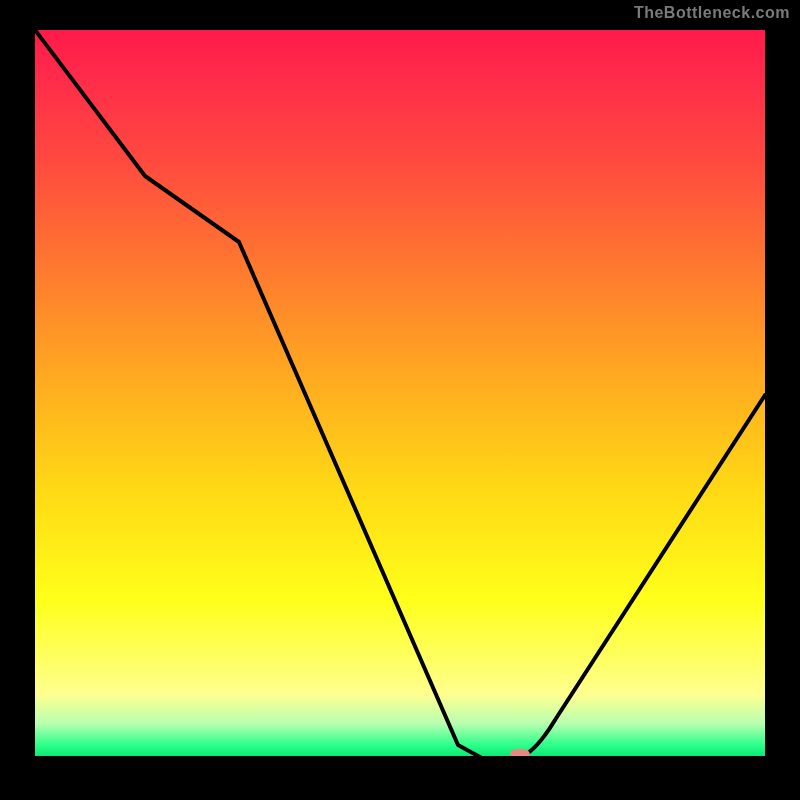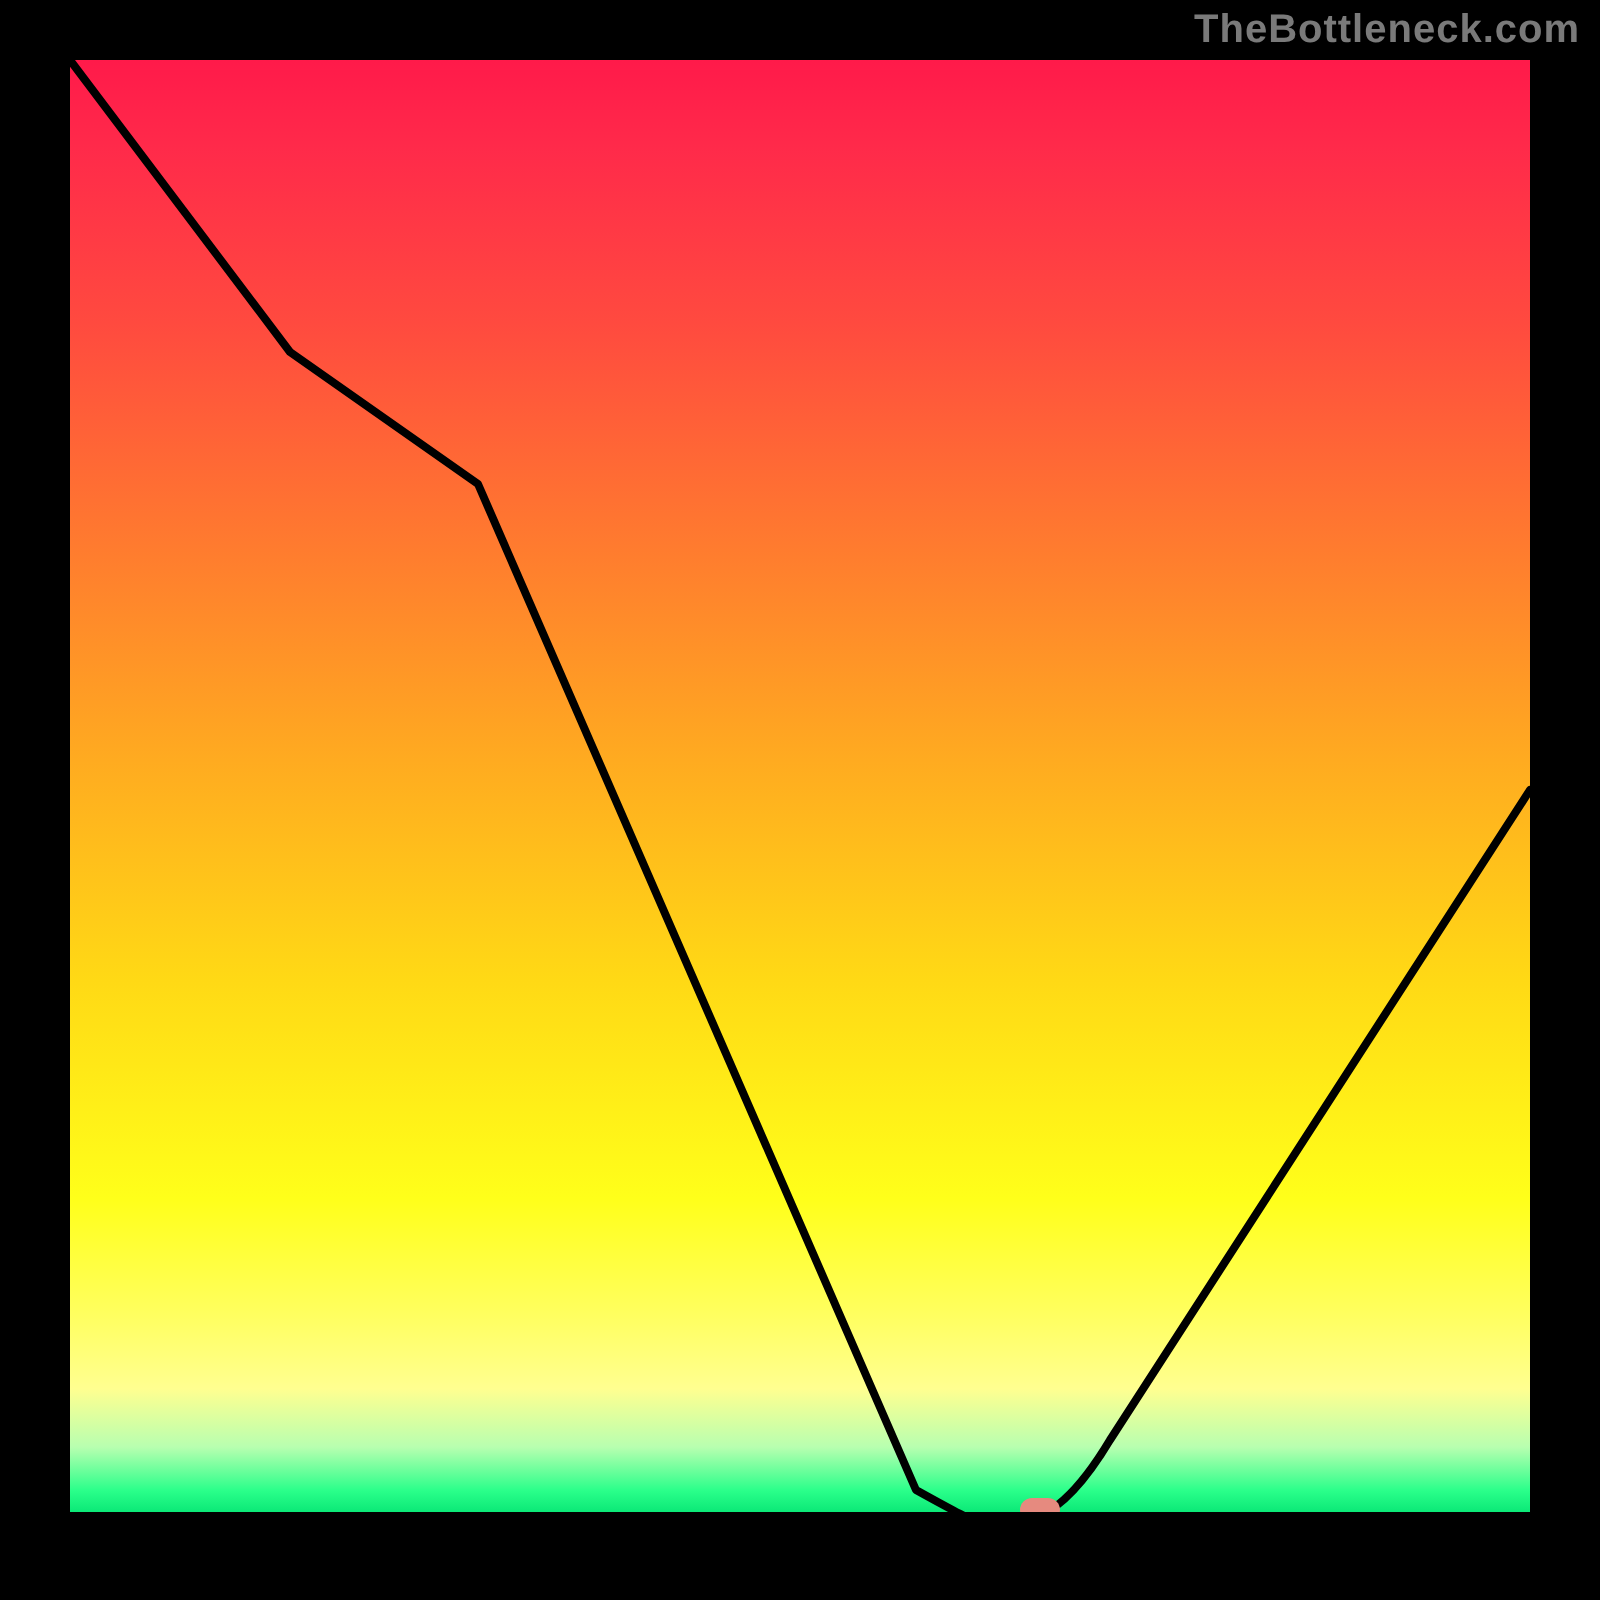--- a/index.html
+++ b/index.html
@@ -14,21 +14,21 @@
     position: relative;
     width: 800px;
     height: 800px;
     background: #000;
   }
   .watermark {
     position: absolute;
     top: 4px;
     right: 10px;
     font-family: Arial, Helvetica, sans-serif;
-    font-size: 20px;
+    font-size: 16px;
     font-weight: bold;
     color: #7a7a7a;
     letter-spacing: 0.5px;
     z-index: 5;
   }
   .plot-area {
     position: absolute;
     left: 35px;
     top: 30px;
     width: 730px;

